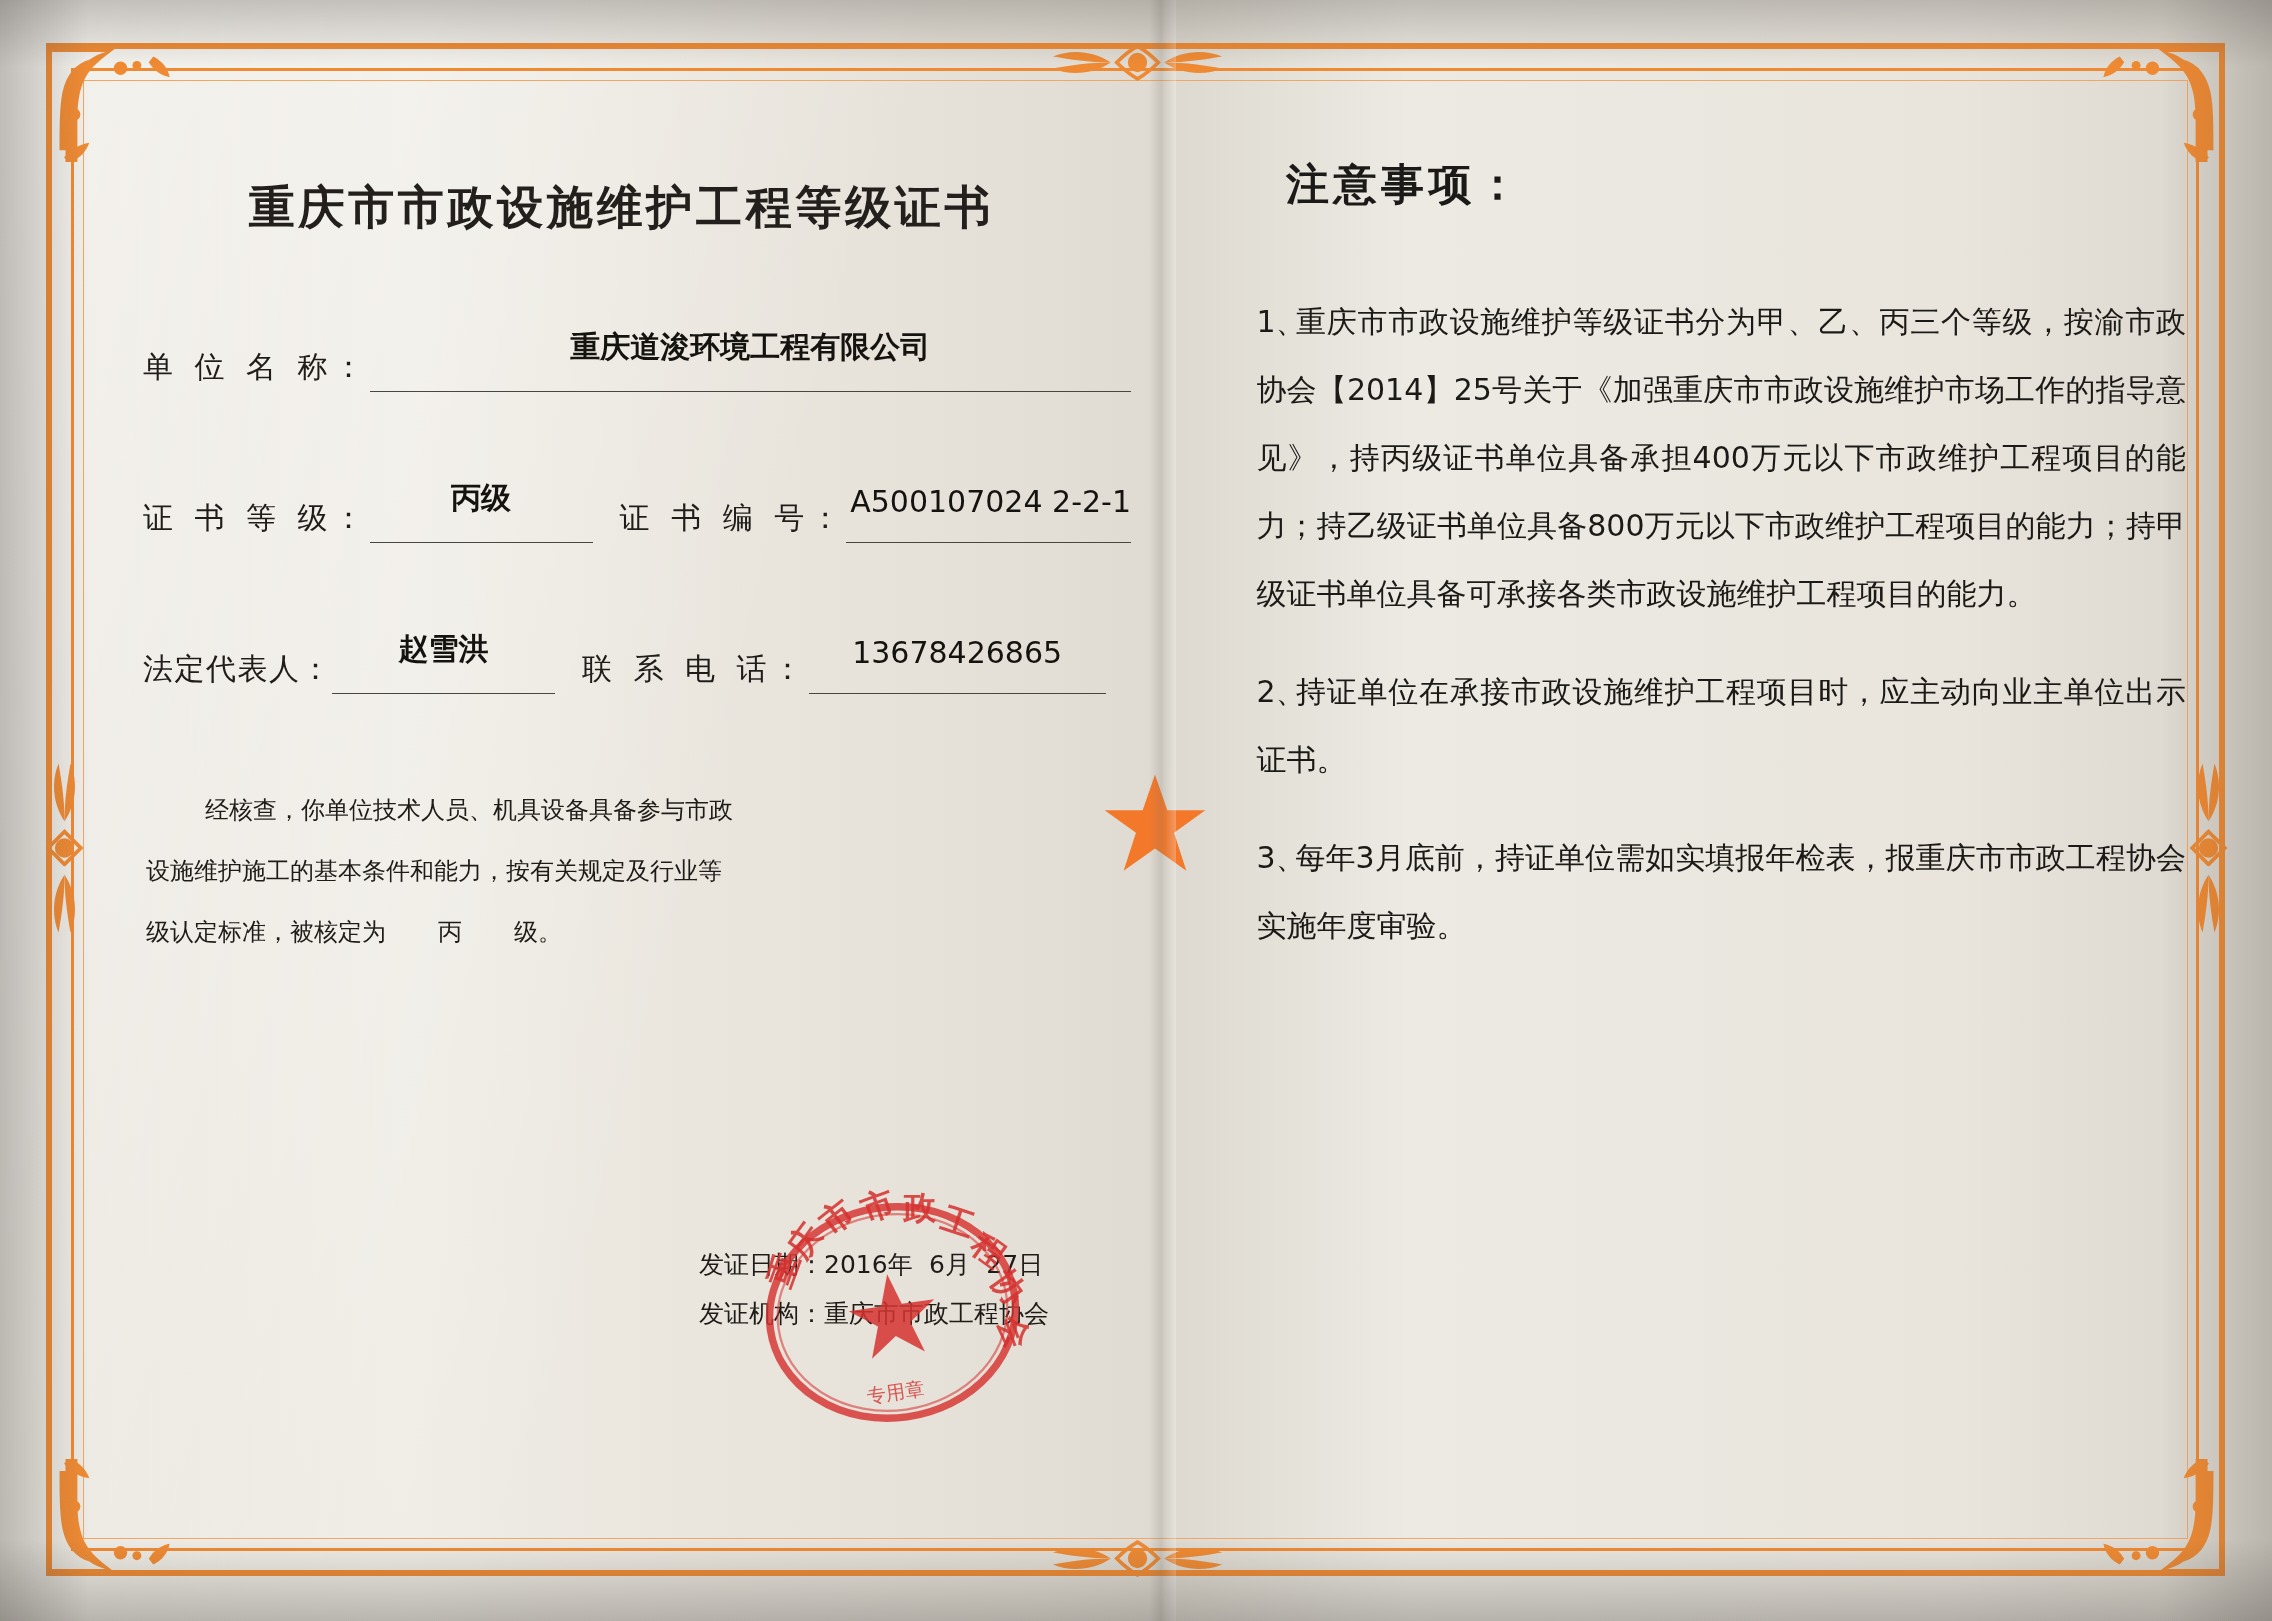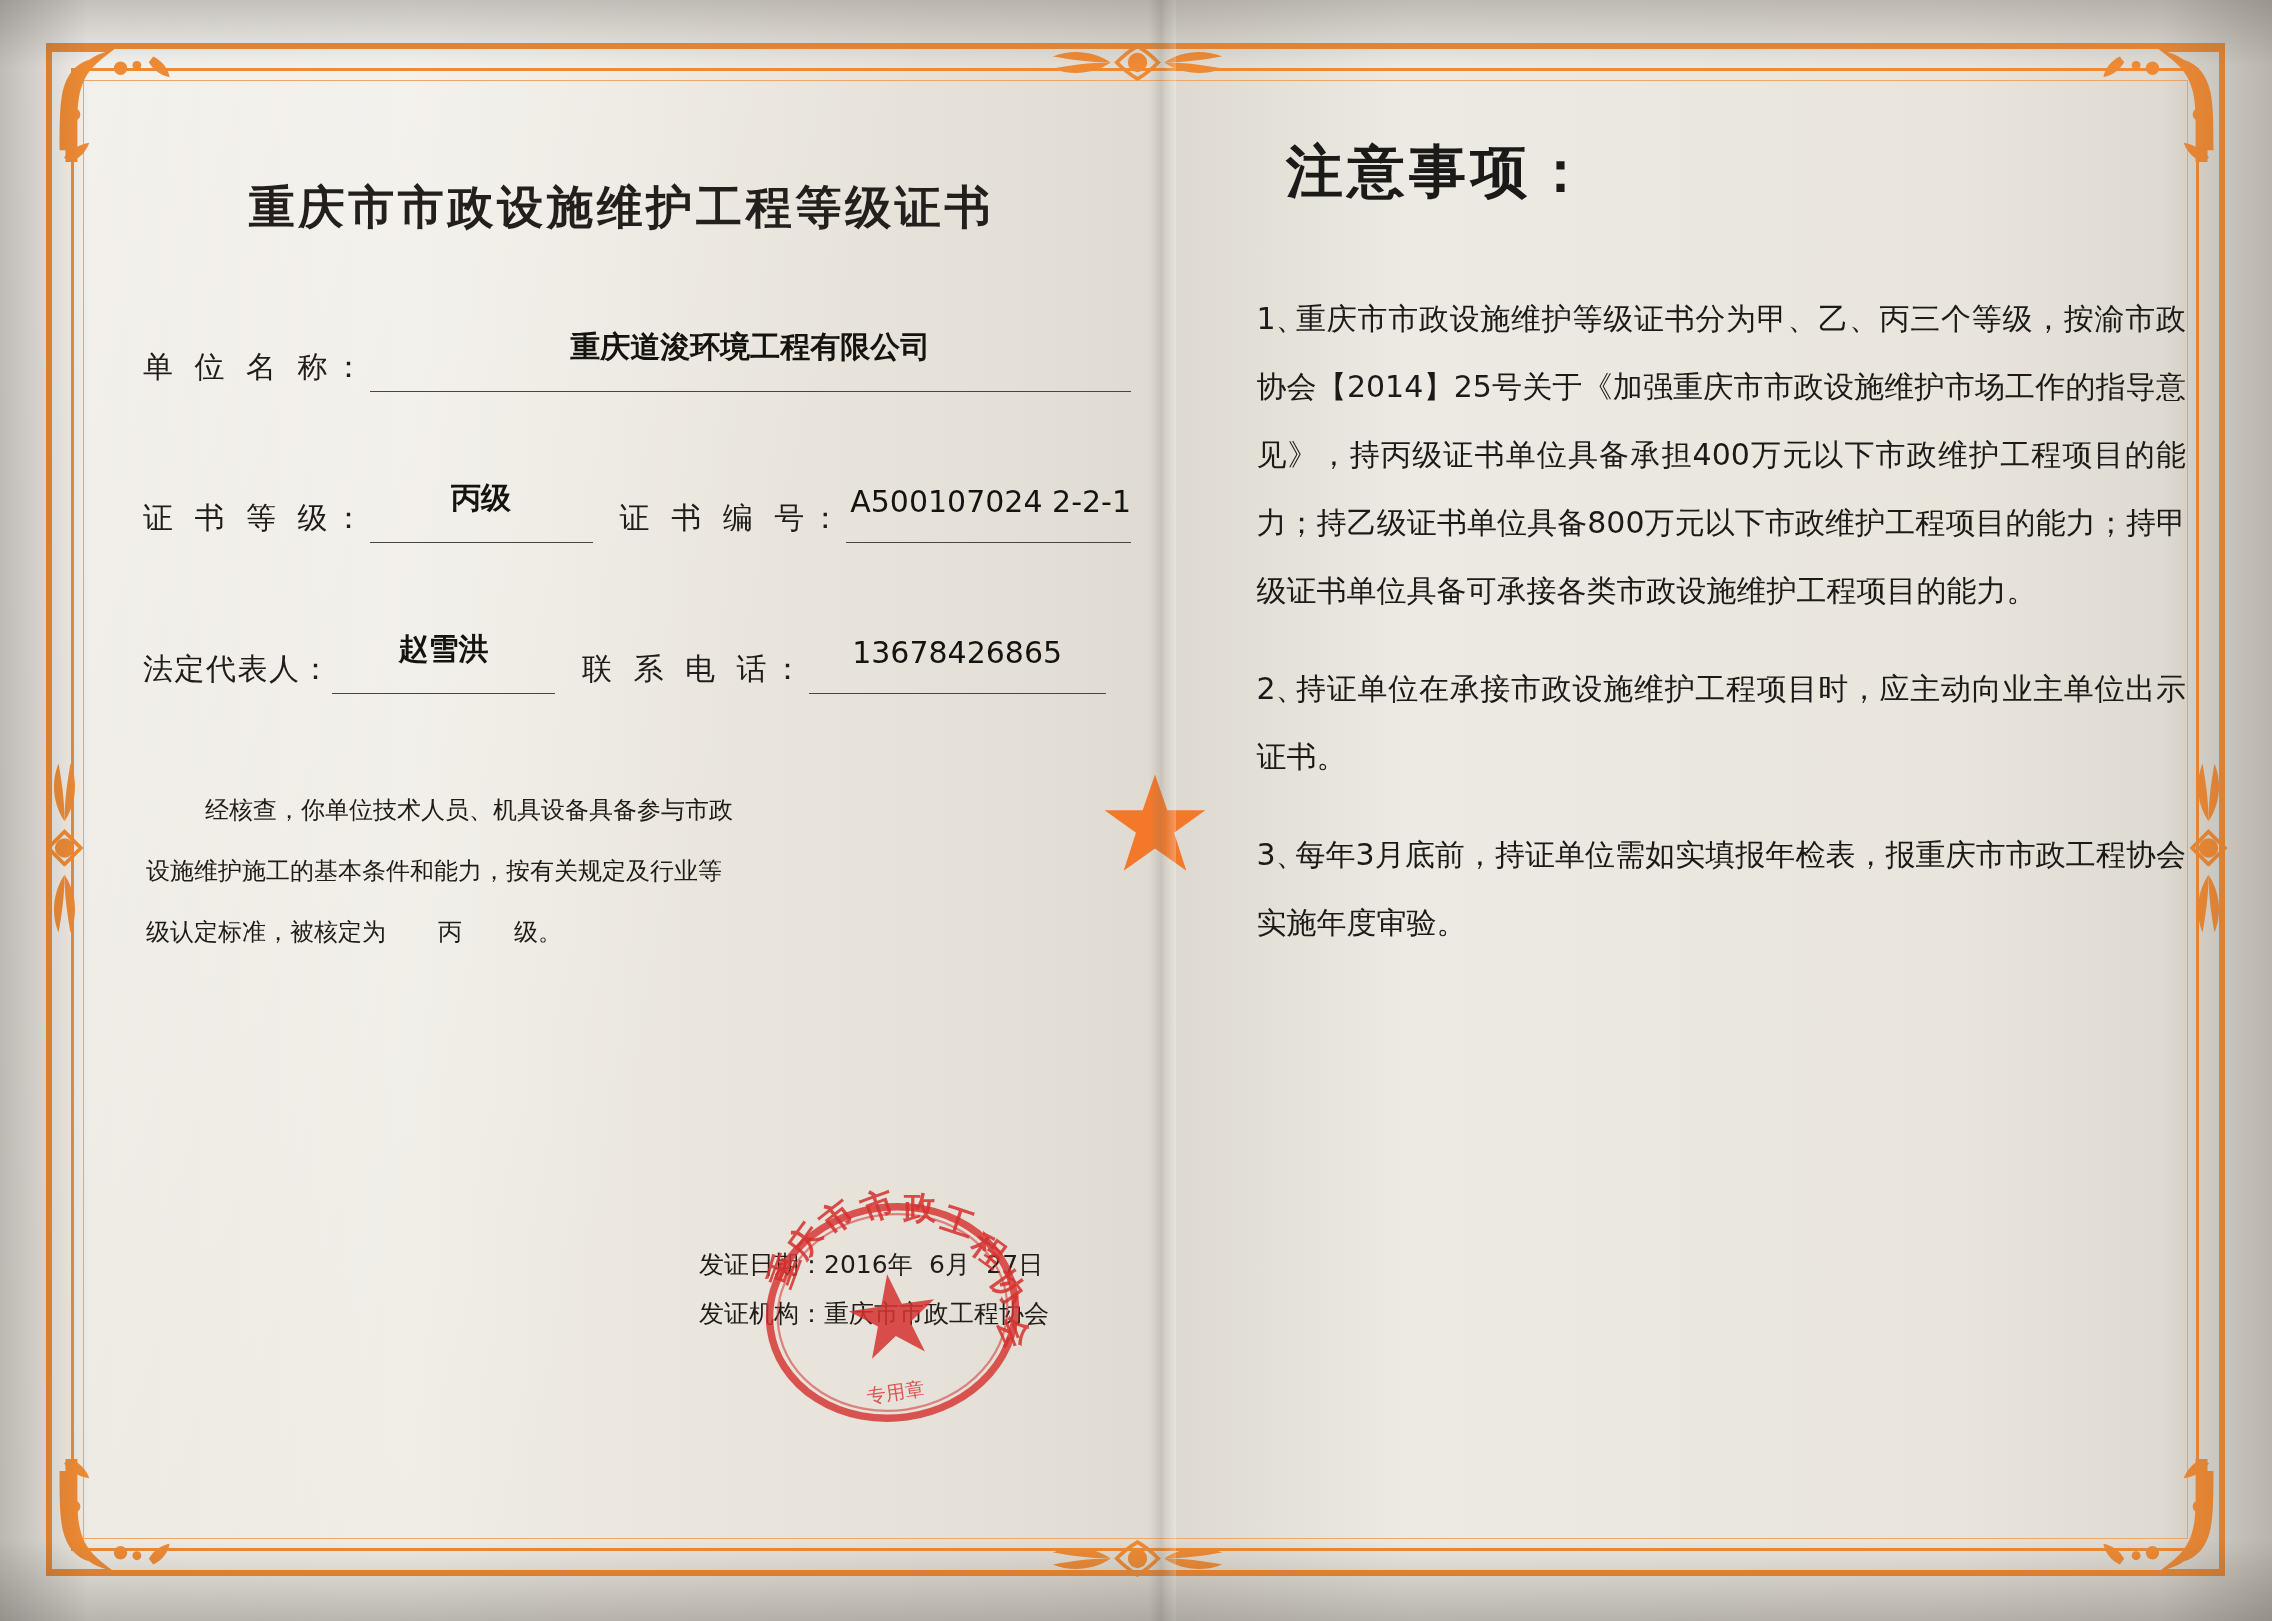--- a/index.html
+++ b/index.html
@@ -125,25 +125,26 @@
     font-size: 46px;
     font-weight: bold;
     letter-spacing: 3.7px;
     color: #231f1c;
     font-family: "DejaVu Sans", "Liberation Sans", sans-serif;
     margin-top: 43px;
   }
 
   .notes-title {
     text-align: left;
-    font-size: 57px;
+    font-size: 43px;
     font-weight: bold;
     letter-spacing: 4.5px;
     color: #1c1a18;
     font-family: "DejaVu Sans", "Liberation Sans", sans-serif;
+    margin-top: 22px;
     margin-left: 37px;
   }
 
   
   .fields {
     margin-top: 88px;
     padding-left: 31px;
   }
   .field-row {
     display: flex;

